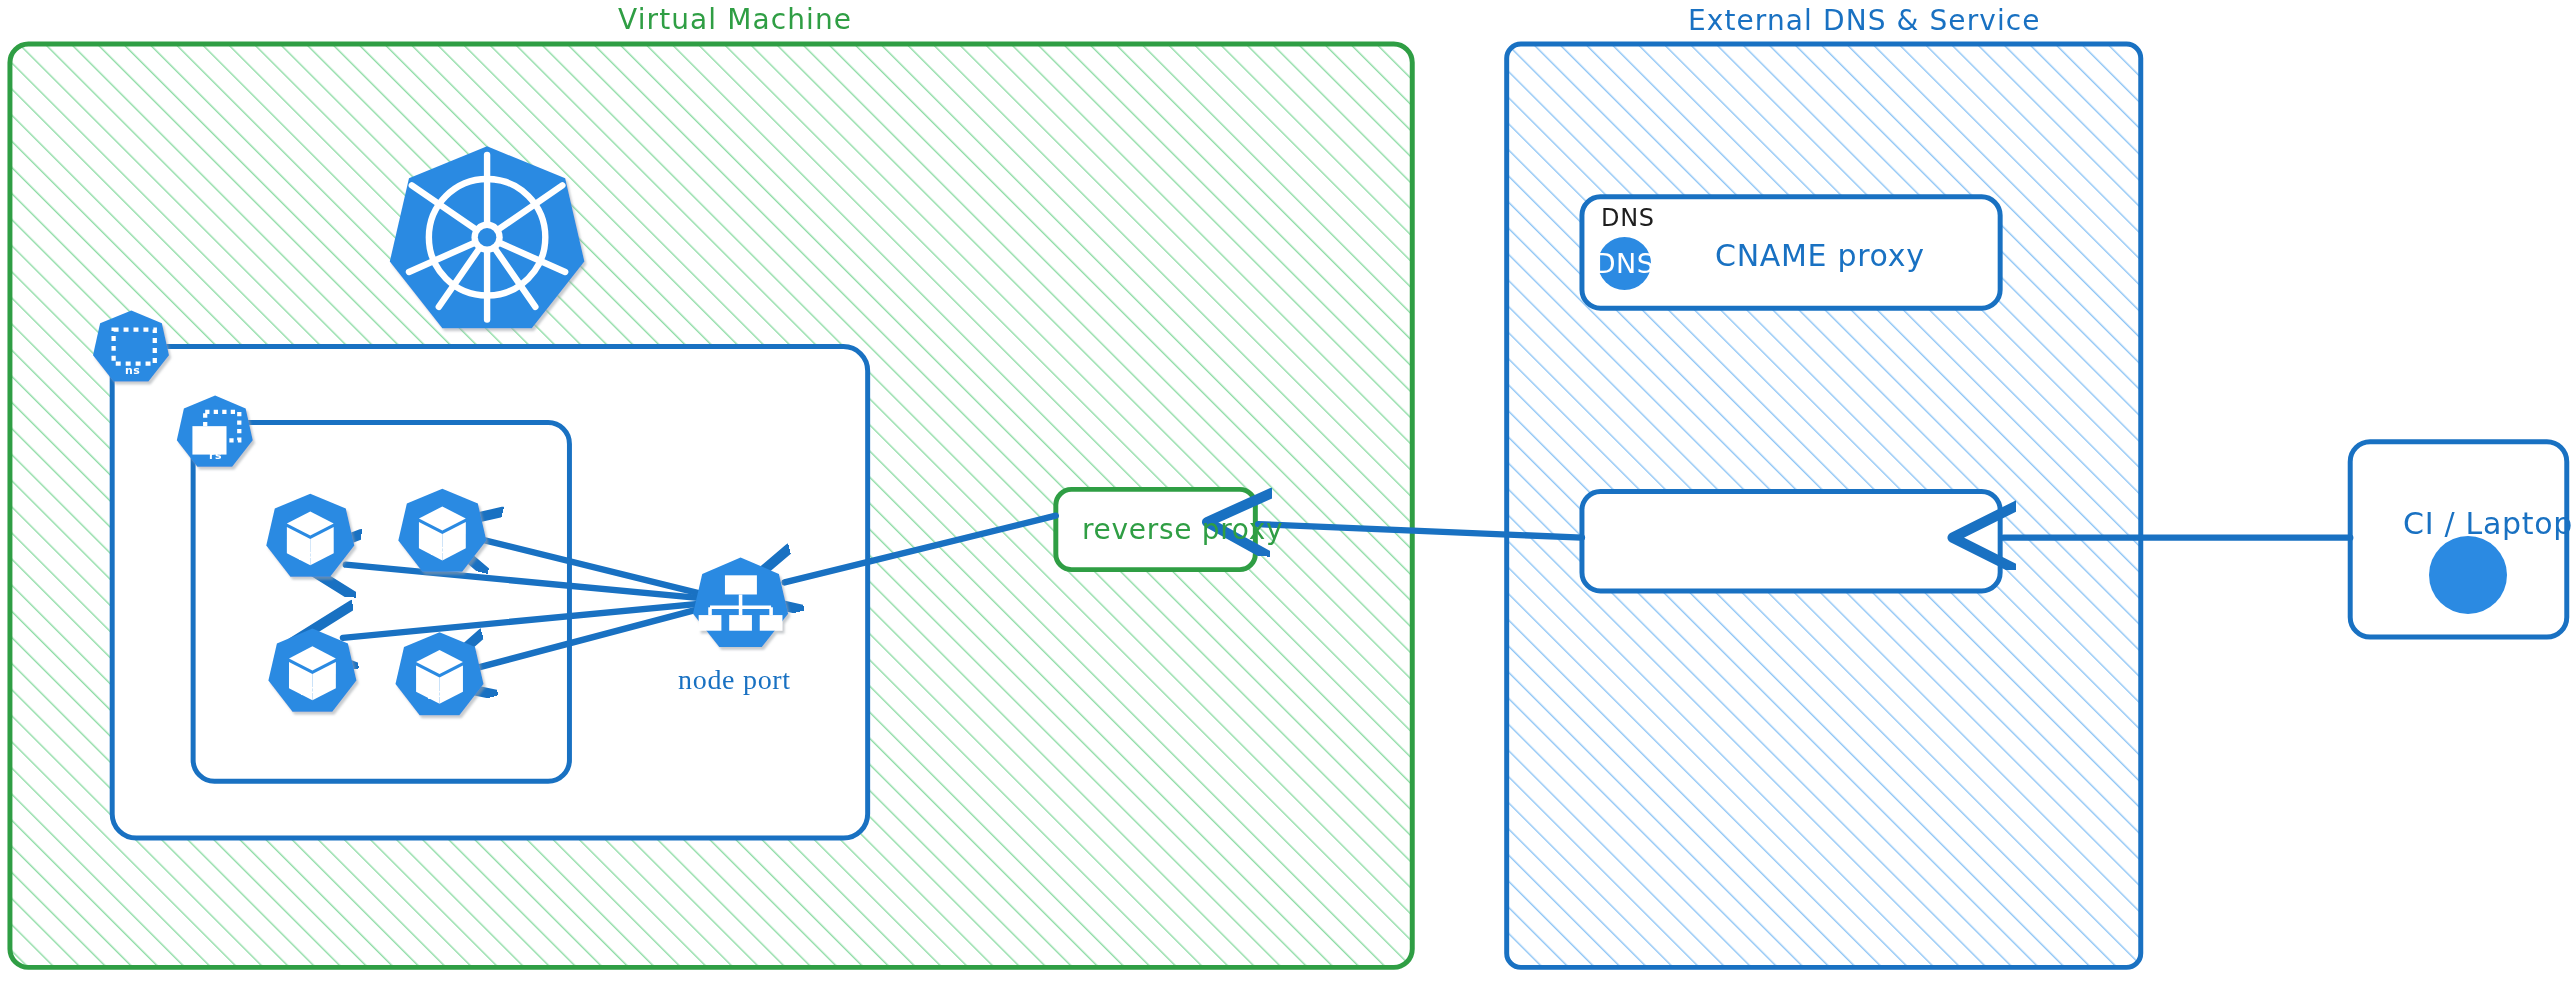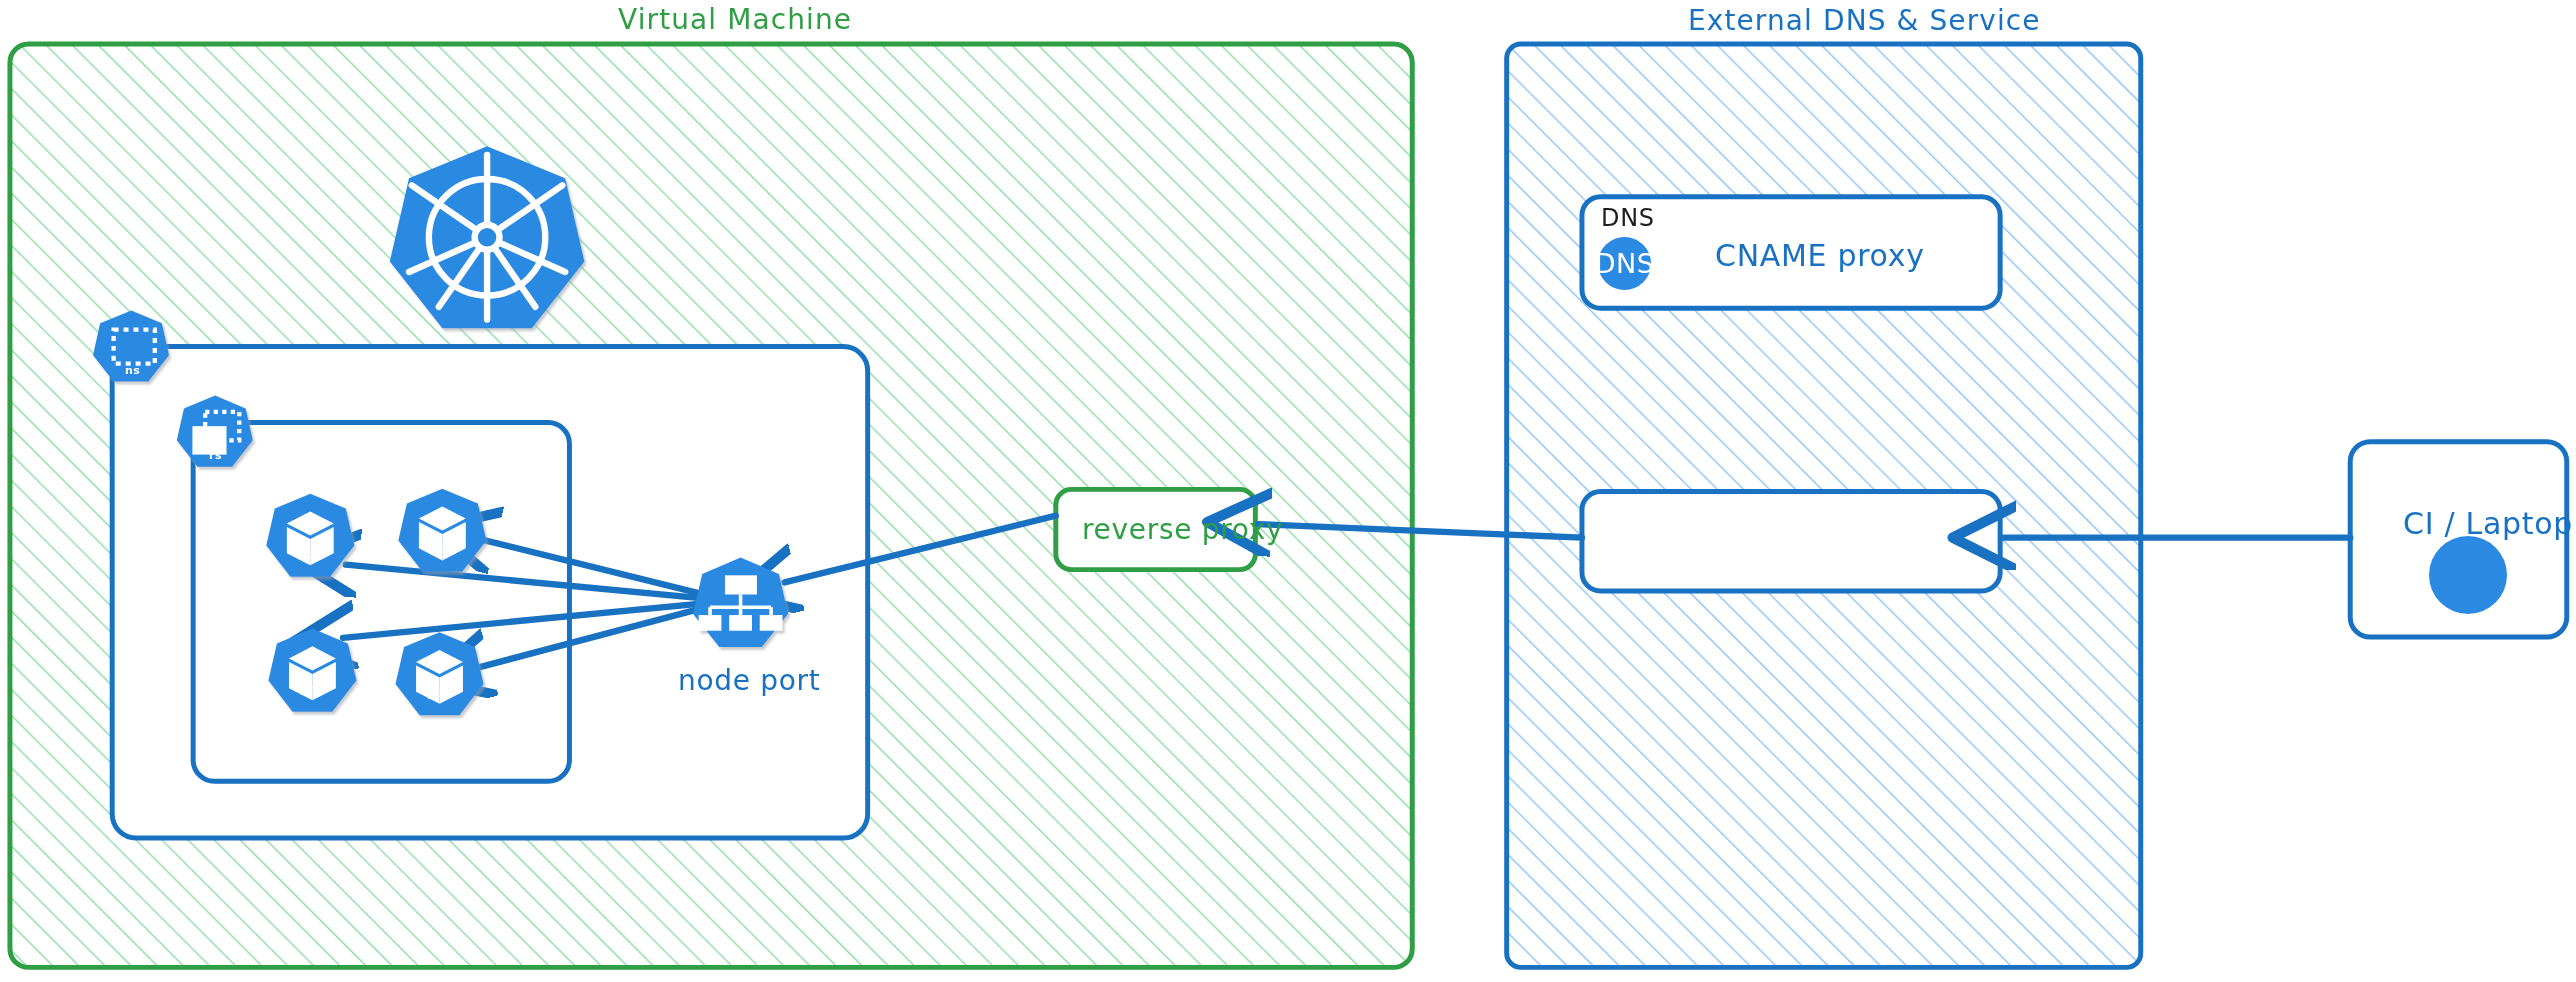--- a/index.html
+++ b/index.html
@@ -16,21 +16,21 @@
 
   .panel-title{
     font-size:28px;letter-spacing:1.1px;
   }
   .title-green{color:#2f9e44;}
   .title-blue{color:#1971c2;}
 
   .box-label{font-size:30px;color:#1971c2;letter-spacing:0.7px;}
   .box-label-green{font-size:28px;color:#2f9e44;letter-spacing:0.7px;}
   .small-black{font-size:24px;color:#1e1e1e;letter-spacing:0.7px;}
-  .nodeport{font-size:28px;color:#1971c2;letter-spacing:0.7px;}
+  .nodeport{font-size:28px;color:#1971c2;letter-spacing:0.7px;font-family:Liberation Serif, serif;}
 
   .icon-cap{
     position:absolute;color:#ffffff;font-size:11px;letter-spacing:0.4px;
     text-align:center;font-weight:600;
   }
 
   .dnscircle{
     position:absolute;border-radius:50%;background:#2b8ae2;
     display:flex;align-items:center;justify-content:center;
     color:#fff;font-size:27px;font-weight:400;letter-spacing:0.4px;

